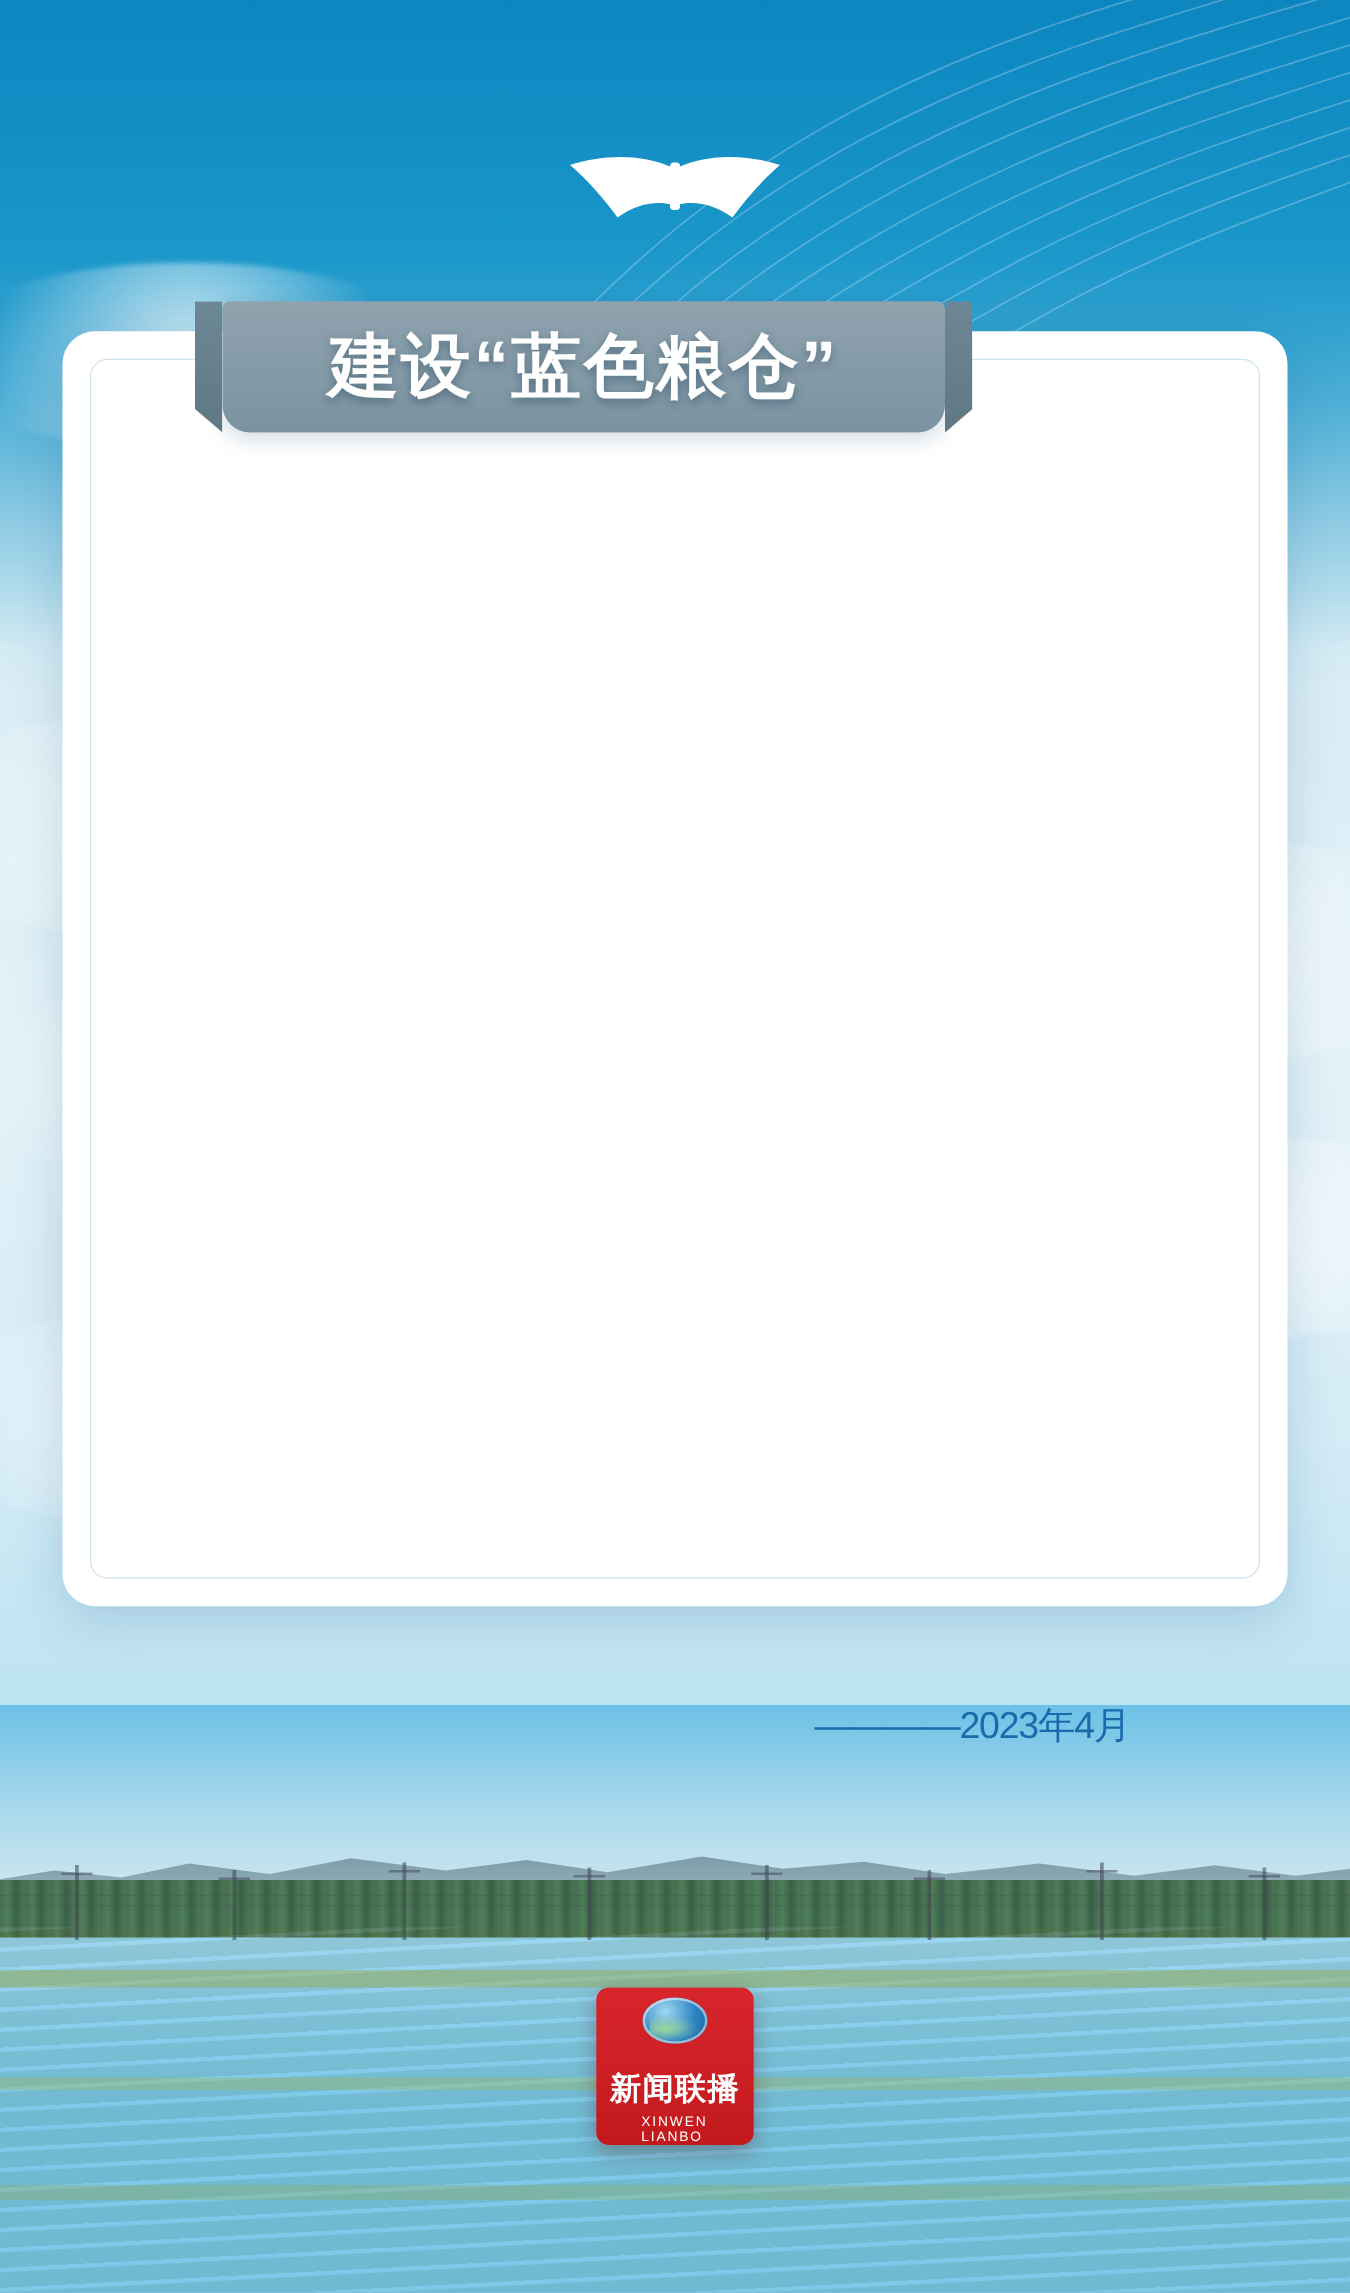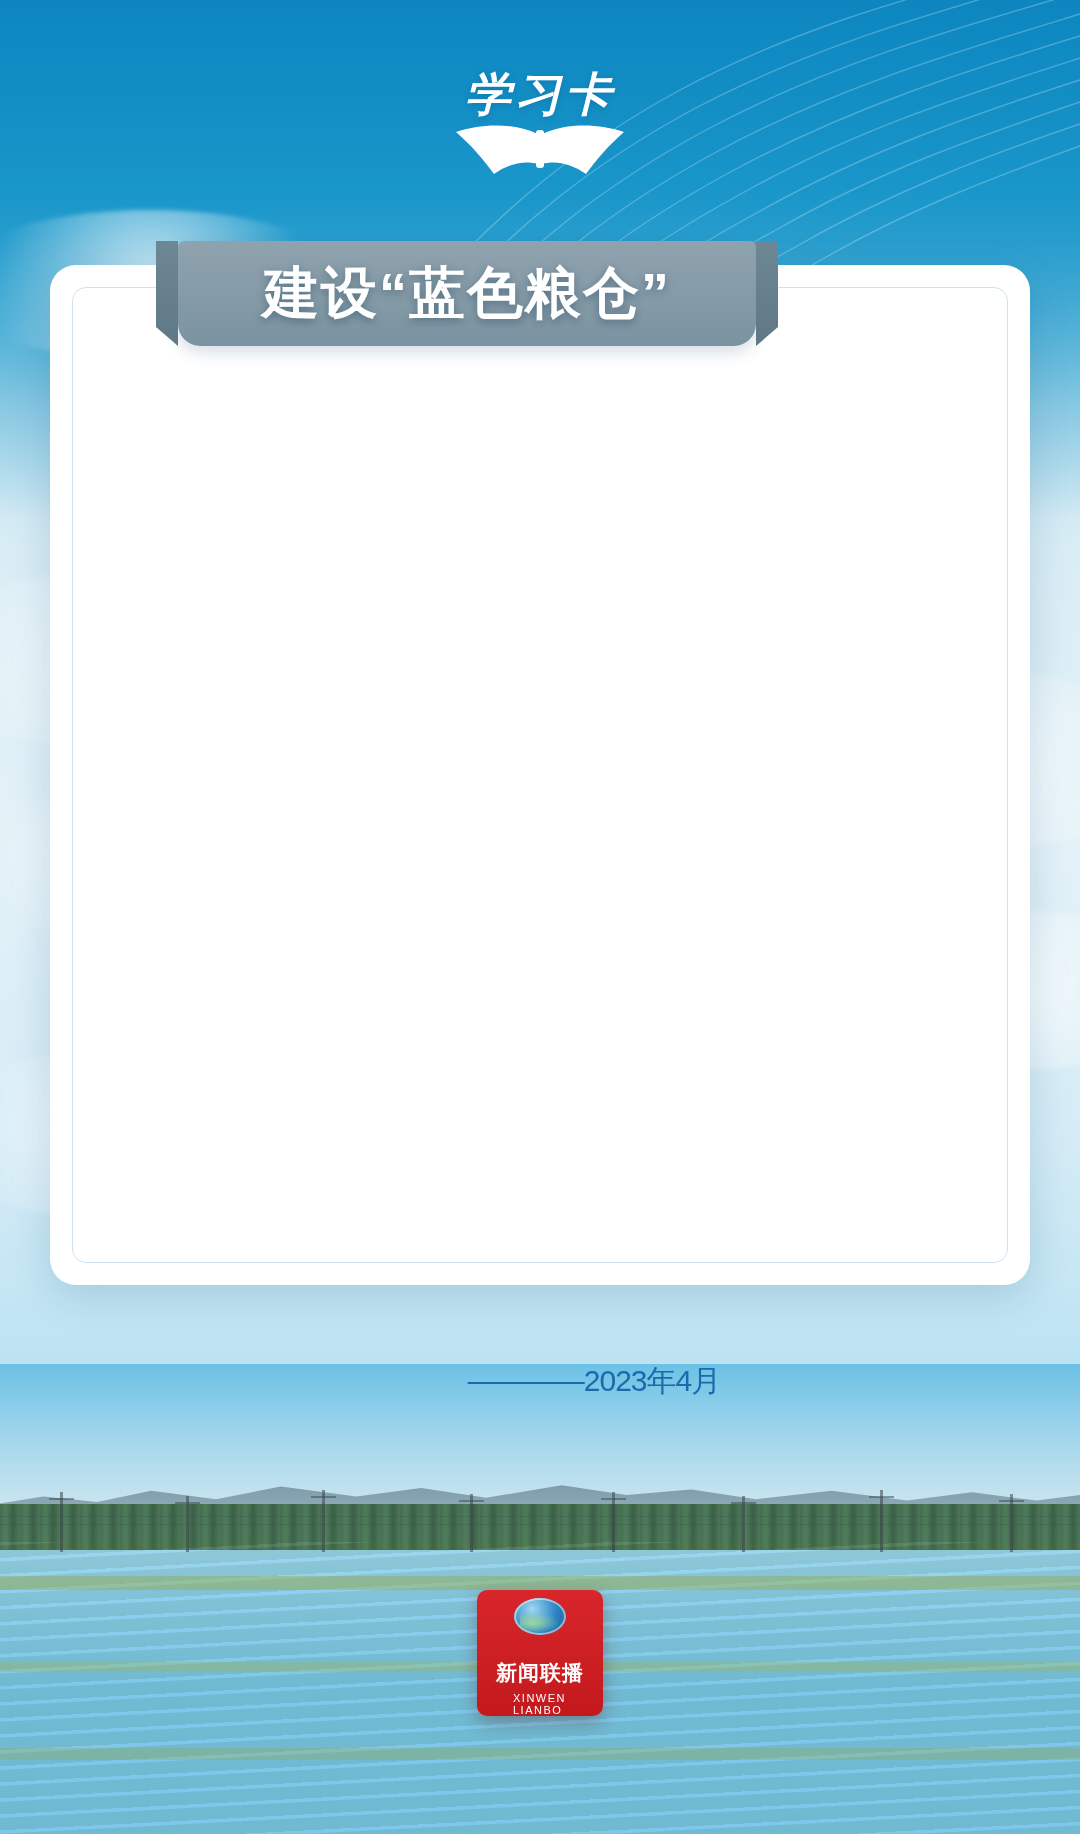--- a/index.html
+++ b/index.html
@@ -200,21 +200,21 @@
     letter-spacing: 0.5px;
     font-family: "Liberation Sans", "DejaVu Sans", sans-serif;
   }
   .para + .para { margin-top: 46px; }
   .para b { font-weight: bold; color: #0d5ea6; }
 
   .attrib {
     position: absolute;
     right: 126px; top: 1092px;
     width: 620px;
-    text-align: center;
+    text-align: right;
     color: #1a6bab;
     font-size: 30px;
     line-height: 48px;
     font-family: "Liberation Sans", "DejaVu Sans", sans-serif;
   }
   .attrib .dash { letter-spacing: -1px; }
 
   
   .badge {
     position: absolute;
@@ -236,25 +236,25 @@
   }
   .badge-globe::after {
     content: "";
     position: absolute; left: 6px; top: 14px;
     width: 40px; height: 22px;
     background: radial-gradient(ellipse at 30% 50%, rgba(160,220,150,0.9), rgba(120,190,120,0) 70%);
   }
   .badge-cn {
     margin-top: 23px;
     color: #ffffff;
-    font-size: 21px;
+    font-size: 25px;
     font-weight: bold;
     letter-spacing: 1px;
     line-height: 30px;
-    font-family: Liberation Serif, serif;
+    font-family: Liberation Mono, monospace;
   }
   .badge-en {
     color: #ffffff;
     font-size: 11px;
     letter-spacing: 1.5px;
     margin-top: 4px;
     font-family: "Liberation Sans", "DejaVu Sans", sans-serif;
     margin-left: 36px;
   }
 </style>
@@ -309,21 +309,20 @@
   <div class="pylon" style="left:322px; top:126px; height:62px;"></div>
   <div class="pylon" style="left:470px; top:130px; height:58px;"></div>
   <div class="pylon" style="left:612px; top:128px; height:60px;"></div>
   <div class="pylon" style="left:742px; top:132px; height:56px;"></div>
   <div class="pylon" style="left:880px; top:126px; height:62px;"></div>
   <div class="pylon" style="left:1010px;top:130px; height:58px;"></div>
 </div>
 
 <div class="header">
   <div class="logo-wrap">
-    <div class="logo-text">学习卡</div>
     <svg class="logo-book" width="180" height="58" viewBox="0 0 180 58">
       <path d="M88 14 C62 2 30 4 6 12 C20 24 34 40 44 54 C58 44 74 40 88 44 Z" fill="#ffffff"></path>
       <path d="M92 14 C118 2 150 4 174 12 C160 24 146 40 136 54 C122 44 106 40 92 44 Z" fill="#ffffff"></path>
       <rect x="86" y="10" width="8" height="38" rx="3" fill="#ffffff"></rect>
     </svg>
   </div>
 </div>
 
 <div class="card">
   <div class="card-inner-border"></div>

